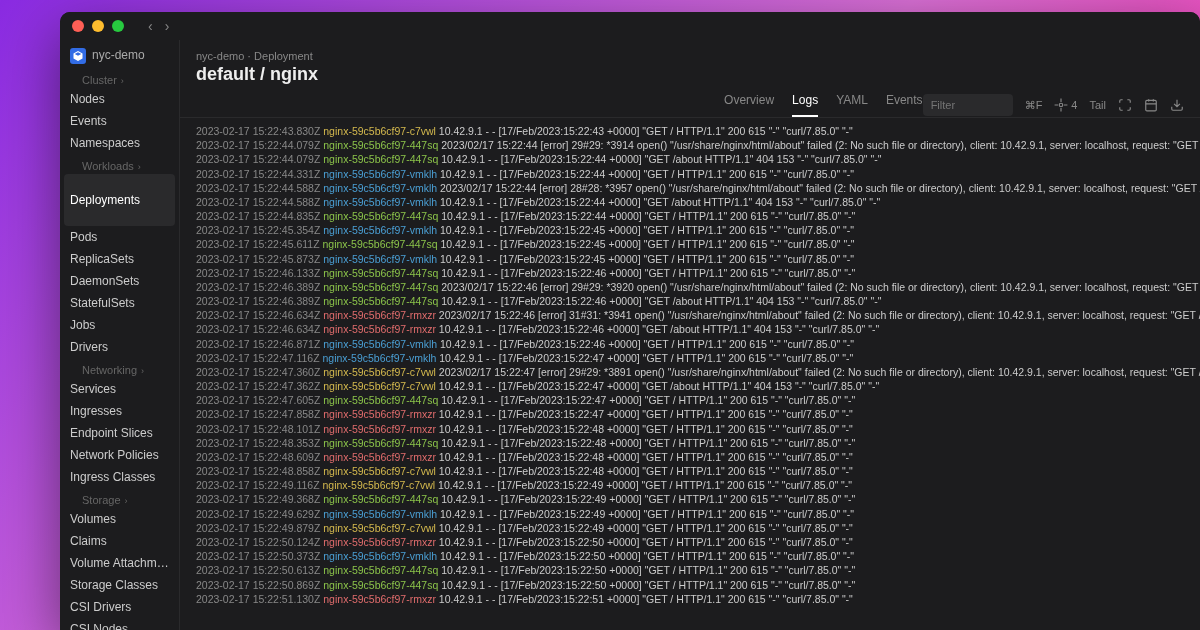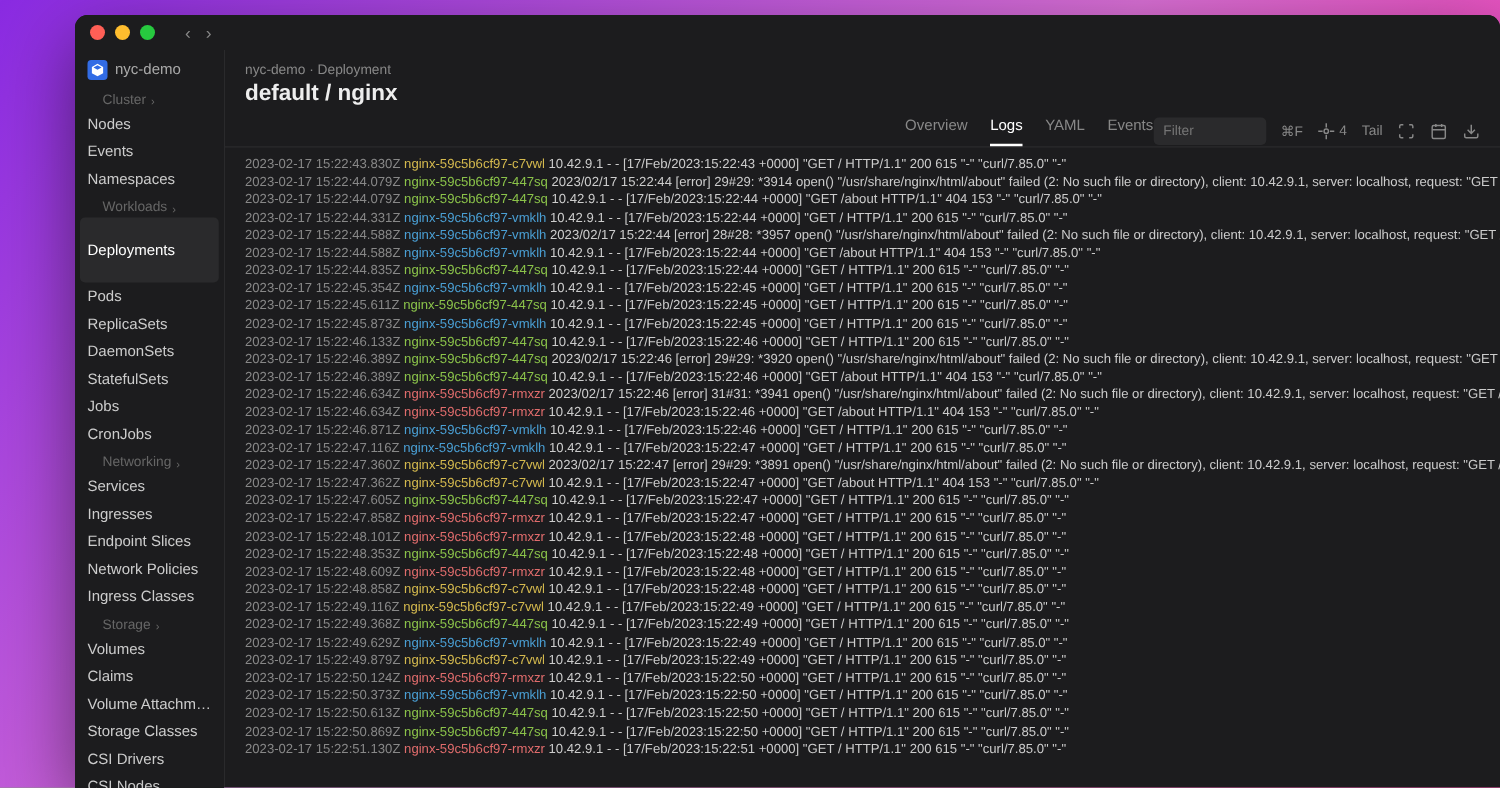--- a/index.html
+++ b/index.html
@@ -77,21 +77,21 @@
           <div class="sb-section">
             <span>Workloads</span>
             <span class="chev">›</span>
           </div>
           <div class="sb-item active">Deployments</div>
           <div class="sb-item">Pods</div>
           <div class="sb-item">ReplicaSets</div>
           <div class="sb-item">DaemonSets</div>
           <div class="sb-item">StatefulSets</div>
           <div class="sb-item">Jobs</div>
-          <div class="sb-item">CronJobs</div>
+          <div class="sb-item">Drivers</div>
           <div class="sb-section">
             <span>Networking</span>
             <span class="chev">›</span>
           </div>
           <div class="sb-item">Services</div>
           <div class="sb-item">Ingresses</div>
           <div class="sb-item">Endpoint Slices</div>
           <div class="sb-item">Network Policies</div>
           <div class="sb-item">Ingress Classes</div>
           <div class="sb-section">

